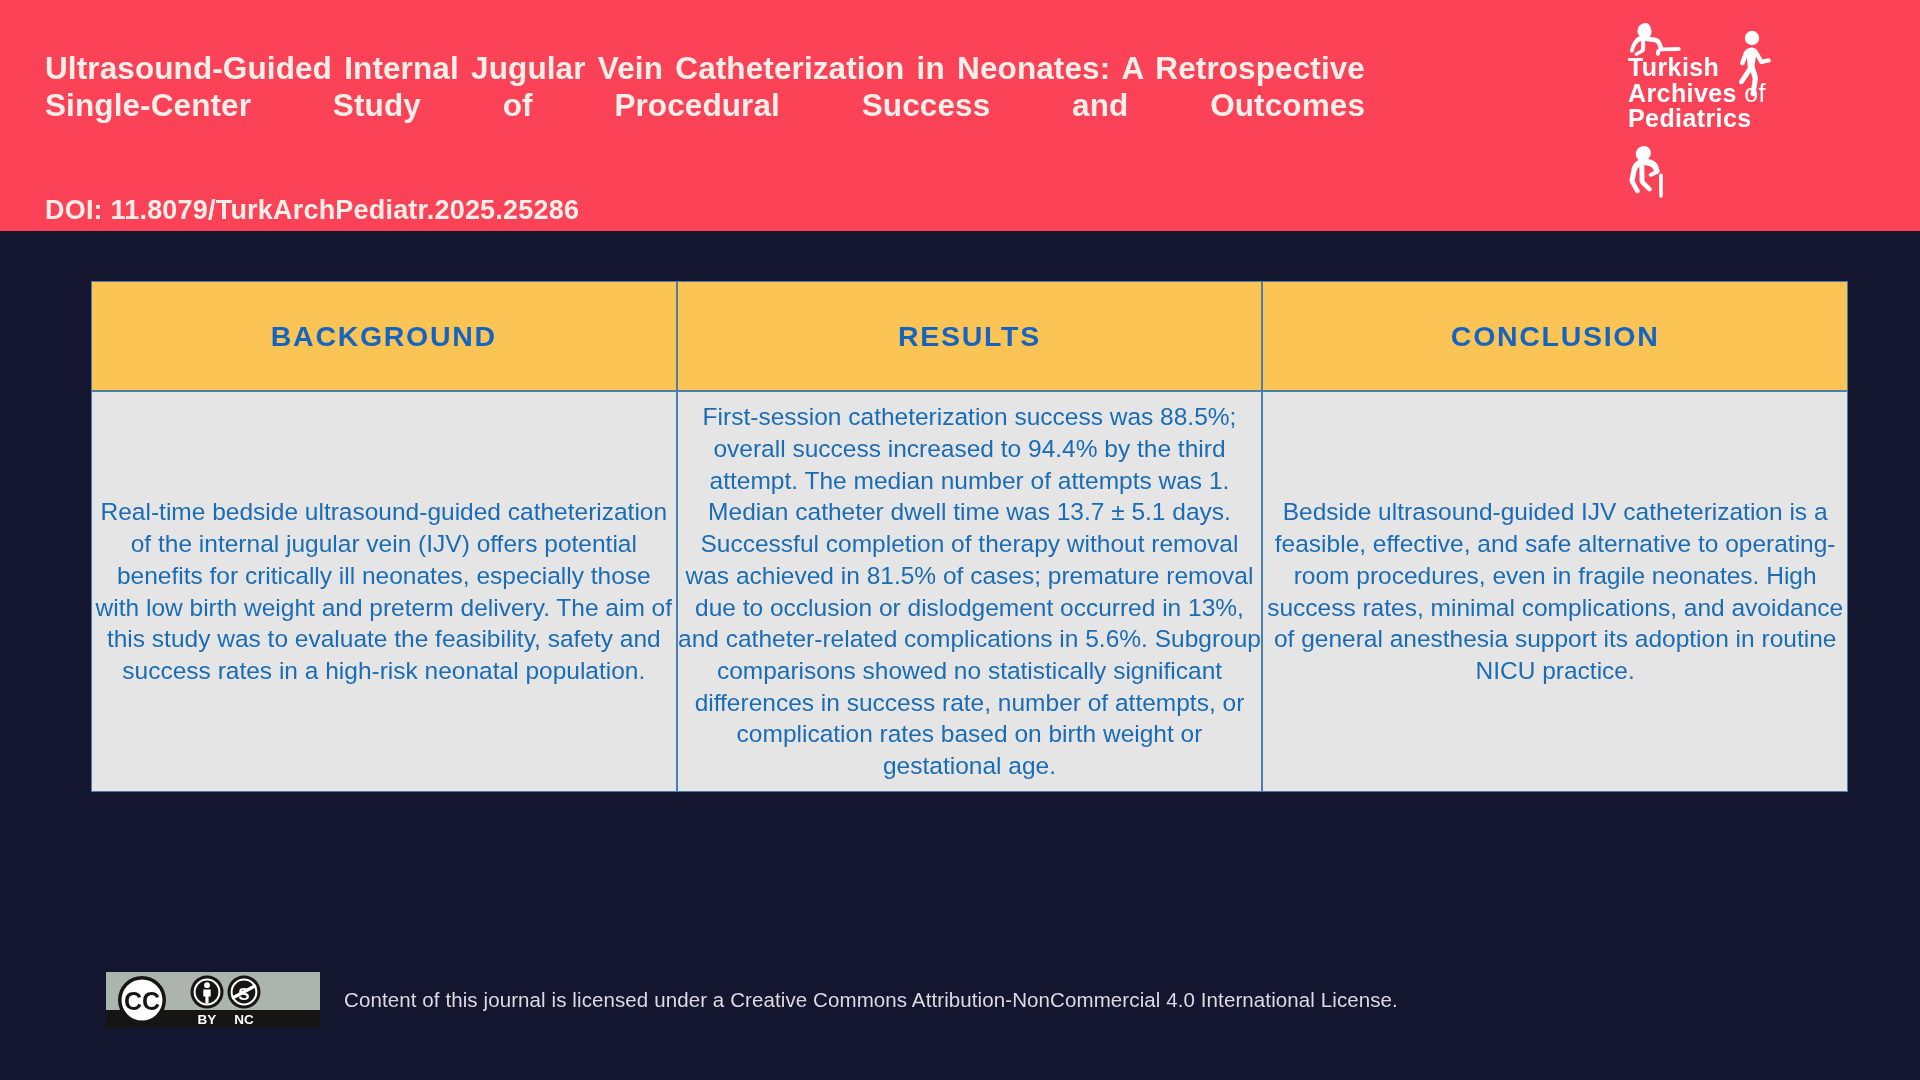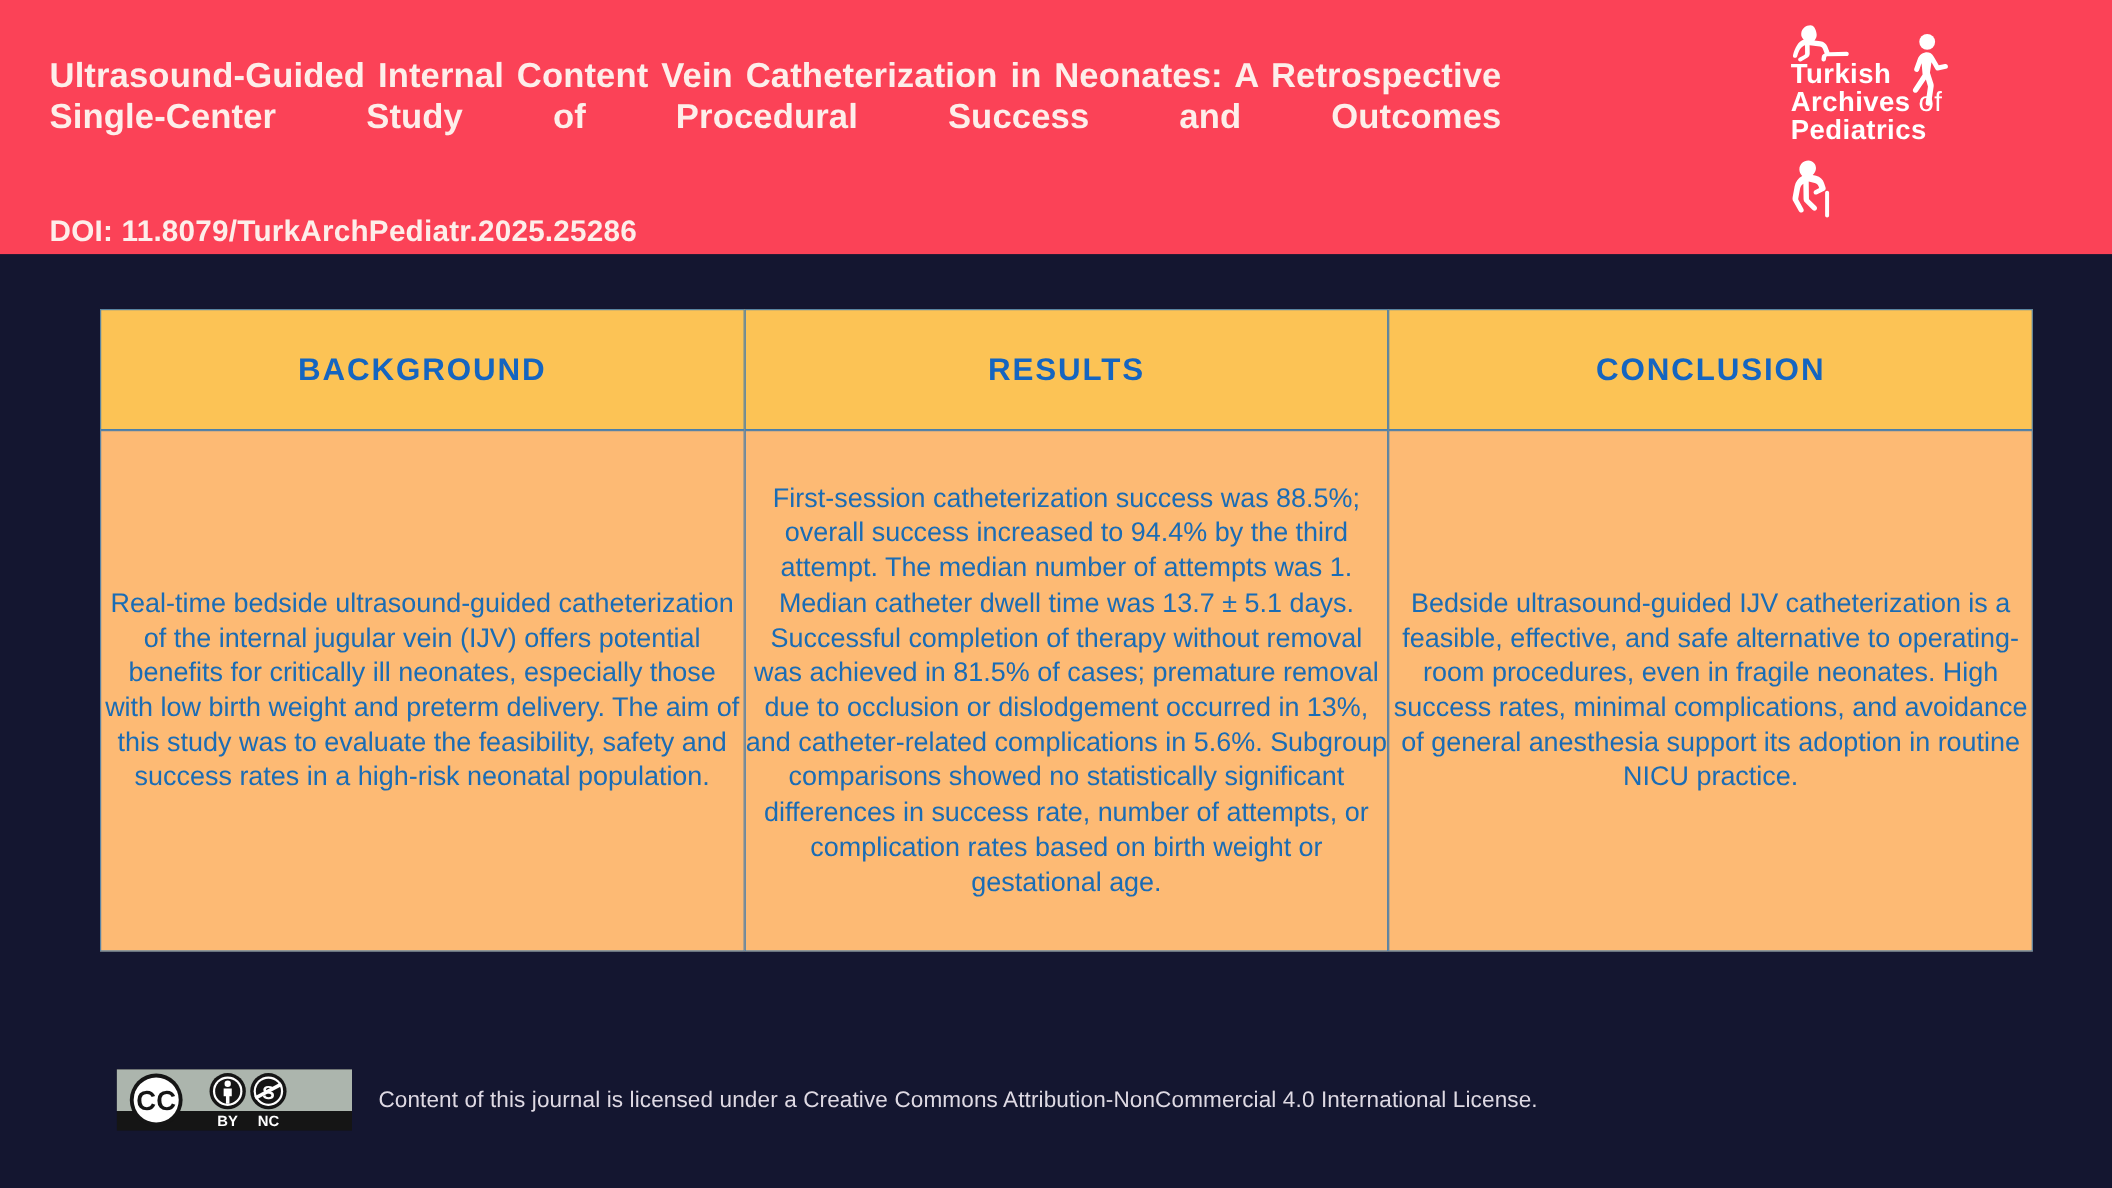--- a/index.html
+++ b/index.html
@@ -128,22 +128,22 @@
   }
   .col-head .head-label {
     color: #1565c0;
     font-size: 28.5px;
     font-weight: bold;
     letter-spacing: 1.7px;
     text-transform: uppercase;
     display: block;
   }
   .col-body {
-    background: #fdba74;
-    height: 474px;
+    background: #e5e5e5;
+    height: 401px;
     vertical-align: middle;
     padding: 18px 26px;
     margin-left: 12px;
   }
   .body-text {
     color: #1a6cb5;
     font-size: 24.5px;
     line-height: 1.295;
     text-align: center;
     margin: 0;
@@ -174,21 +174,21 @@
     white-space: nowrap;
     letter-spacing: 0.1px;
   }
 </style>
 </head>
 <body>
 
 <div class="header-band">
 
   <div class="header-inner">
-    <h1 class="article-title">Ultrasound-Guided Internal Content Vein Catheterization in Neonates: A Retrospective Single-Center Study of Procedural Success and Outcomes</h1>
+    <h1 class="article-title">Ultrasound-Guided Internal Jugular Vein Catheterization in Neonates: A Retrospective Single-Center Study of Procedural Success and Outcomes</h1>
     <p class="doi-line">DOI: 11.8079/TurkArchPediatr.2025.25286</p>
   </div>
 
   <div class="journal-logo">
 
     <svg class="logo-fig fig-crawl" viewBox="0 0 62 38">
       <path d="M18 3c-4.5 0-8 3-8.5 7.2-.3 2.4.6 4.4 2.3 5.8-2.6 1-4.6 2.8-6.1 5.2C4 24 2.8 27 2 30.2c-.3 1.3.4 2.3 1.6 2.4 1.1.1 2-.6 2.3-1.8.7-2.8 1.7-5.2 3.2-7 1.1-1.3 2.3-2.2 3.8-2.7l.1 7.5c0 .6-.2 1-.7 1.3l-4.6 2.6c-1 .6-1.3 1.6-.8 2.5.5.9 1.6 1.1 2.6.6l5.4-3c1.5-.8 2.3-2.2 2.3-3.9l-.1-7.6 9.2 1.1c1.4.2 2.4 1 2.9 2.3l1.6 4.1c-1.4.4-2.4 1.5-2.6 2.9l-.3 2.1c-.1 1.2.6 2.1 1.8 2.2 1.1.1 2-.6 2.2-1.8l.3-2c.1-.5.4-.8.9-.8l17.6-.3c1.2 0 2-.8 2-1.9 0-1.1-.8-1.9-2-1.9l-15.5.3-2-5.1c-1.1-2.7-3.3-4.4-6.3-4.8l-5.4-.7c1.5-1.5 2.2-3.4 2-5.6C23 6 20.4 3 18 3z"></path>
     </svg>
 
     <svg class="logo-fig fig-walk" viewBox="0 0 46 76">

